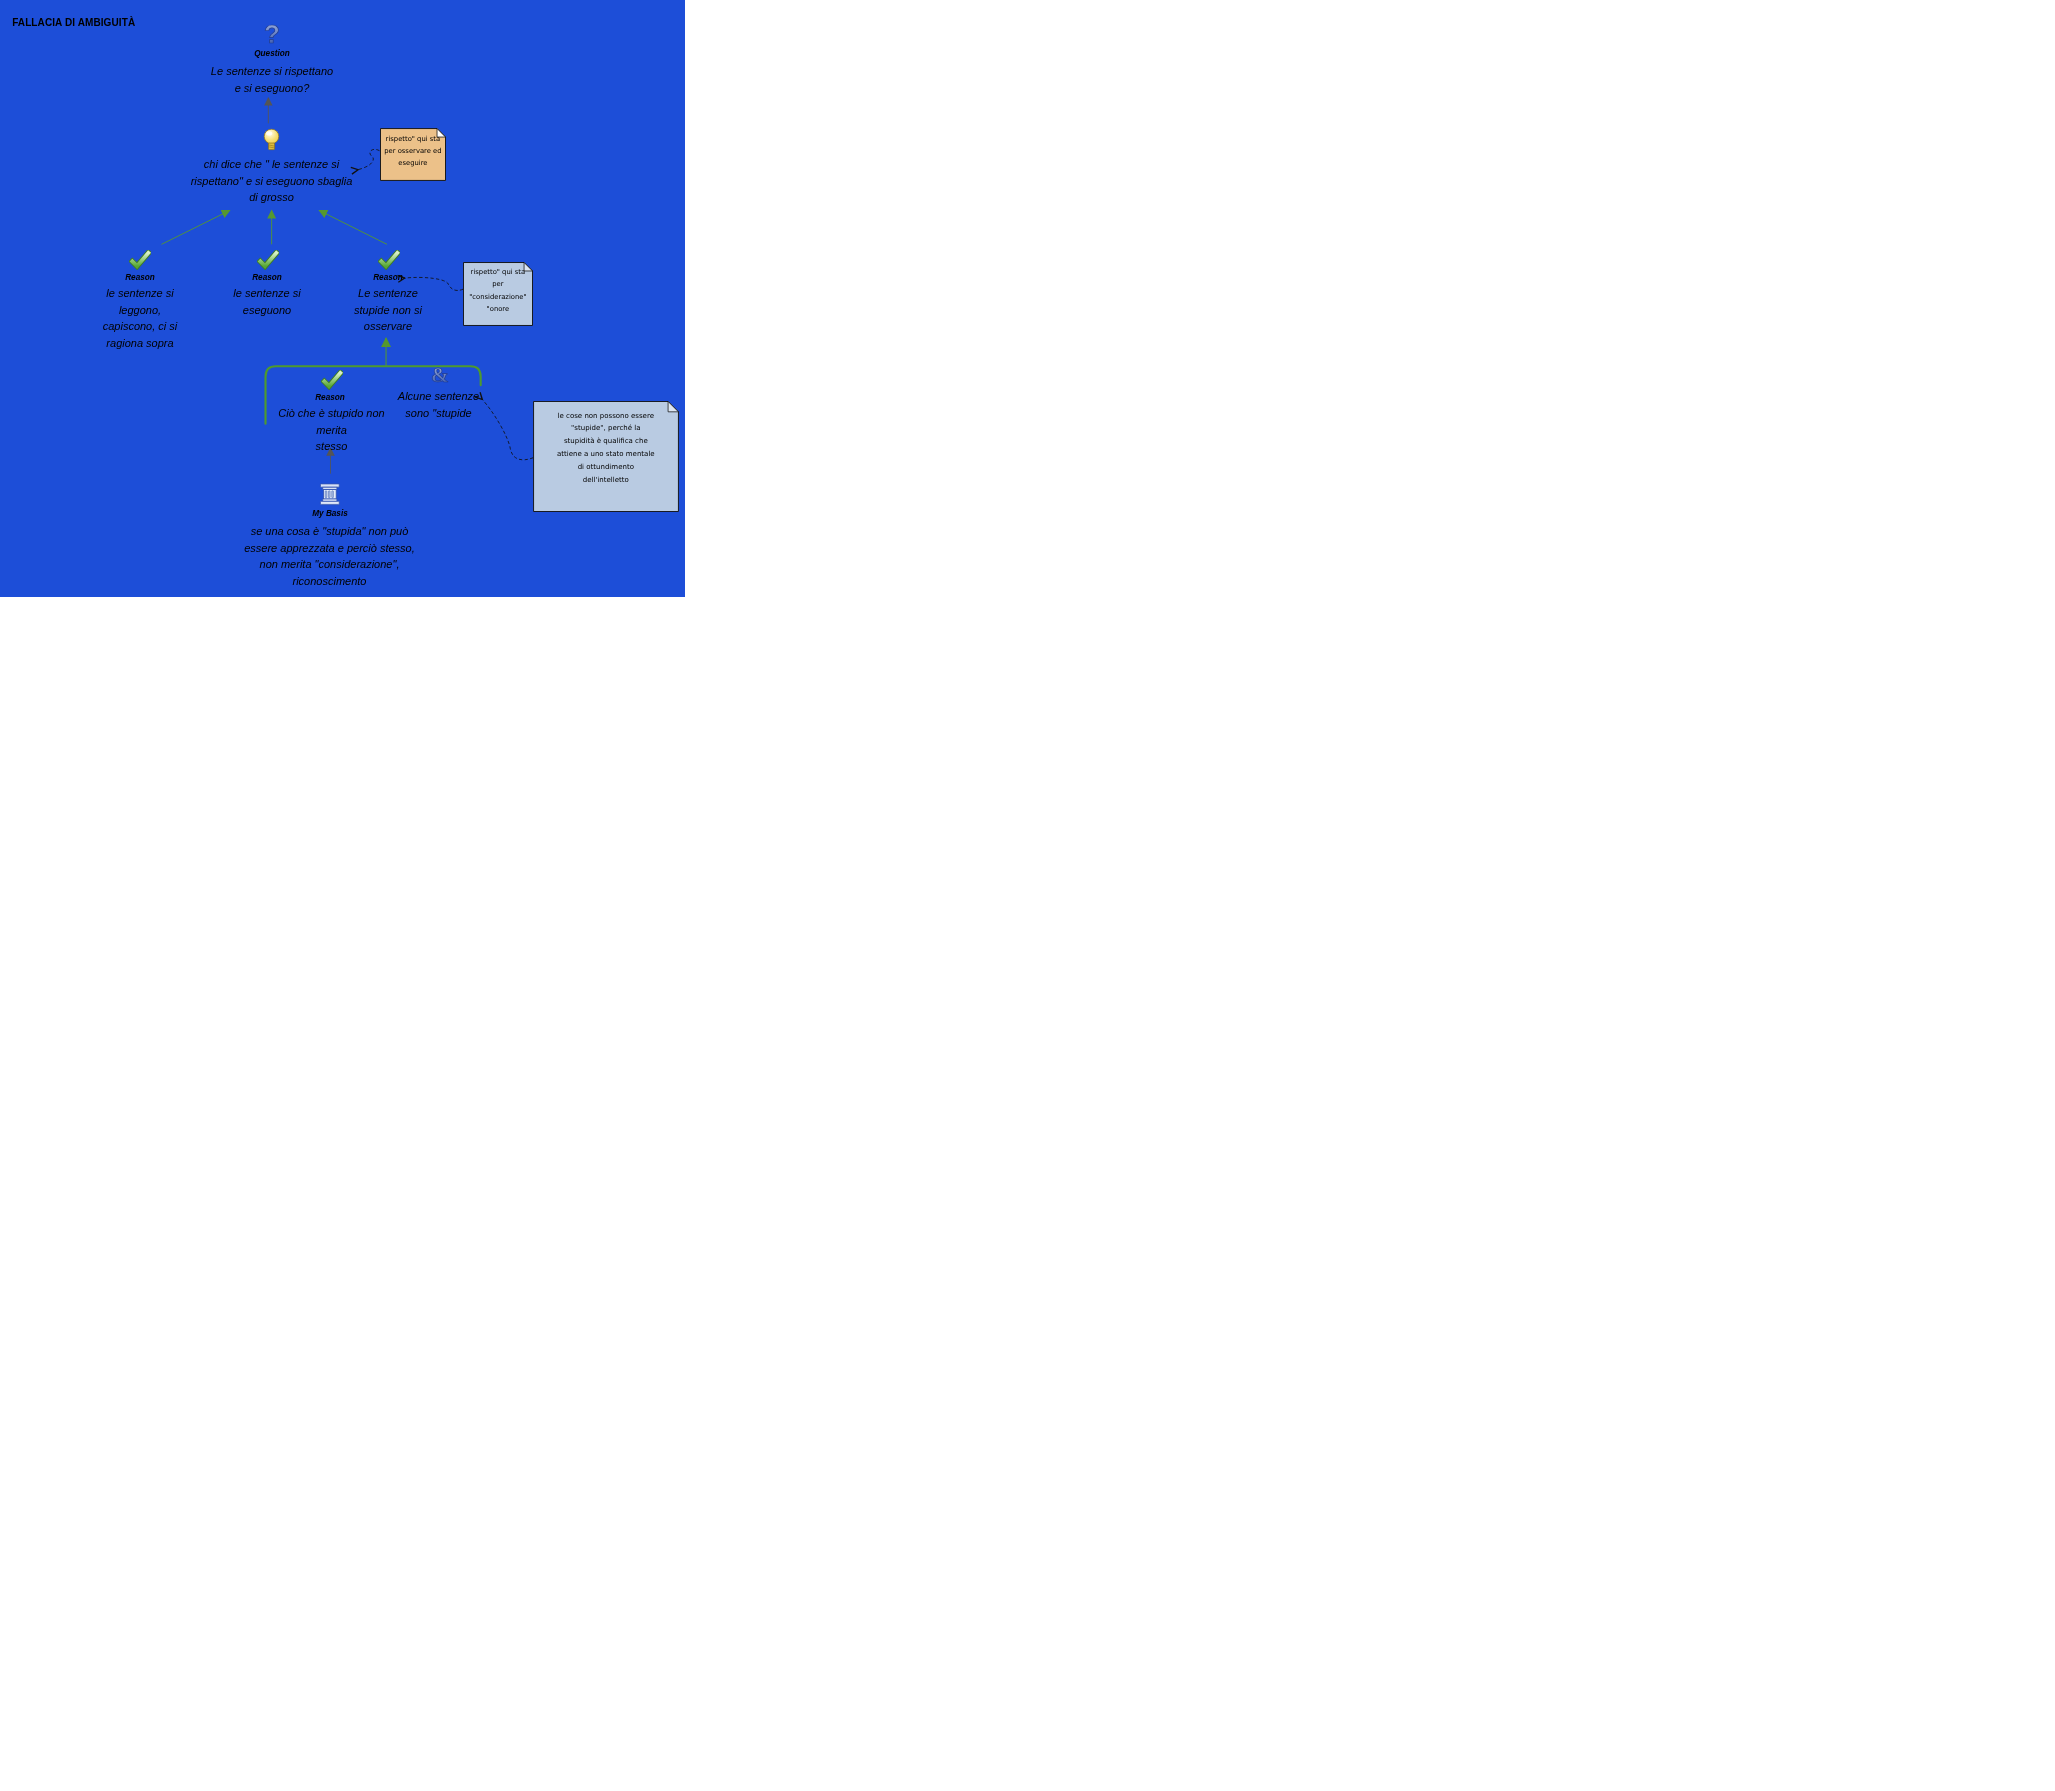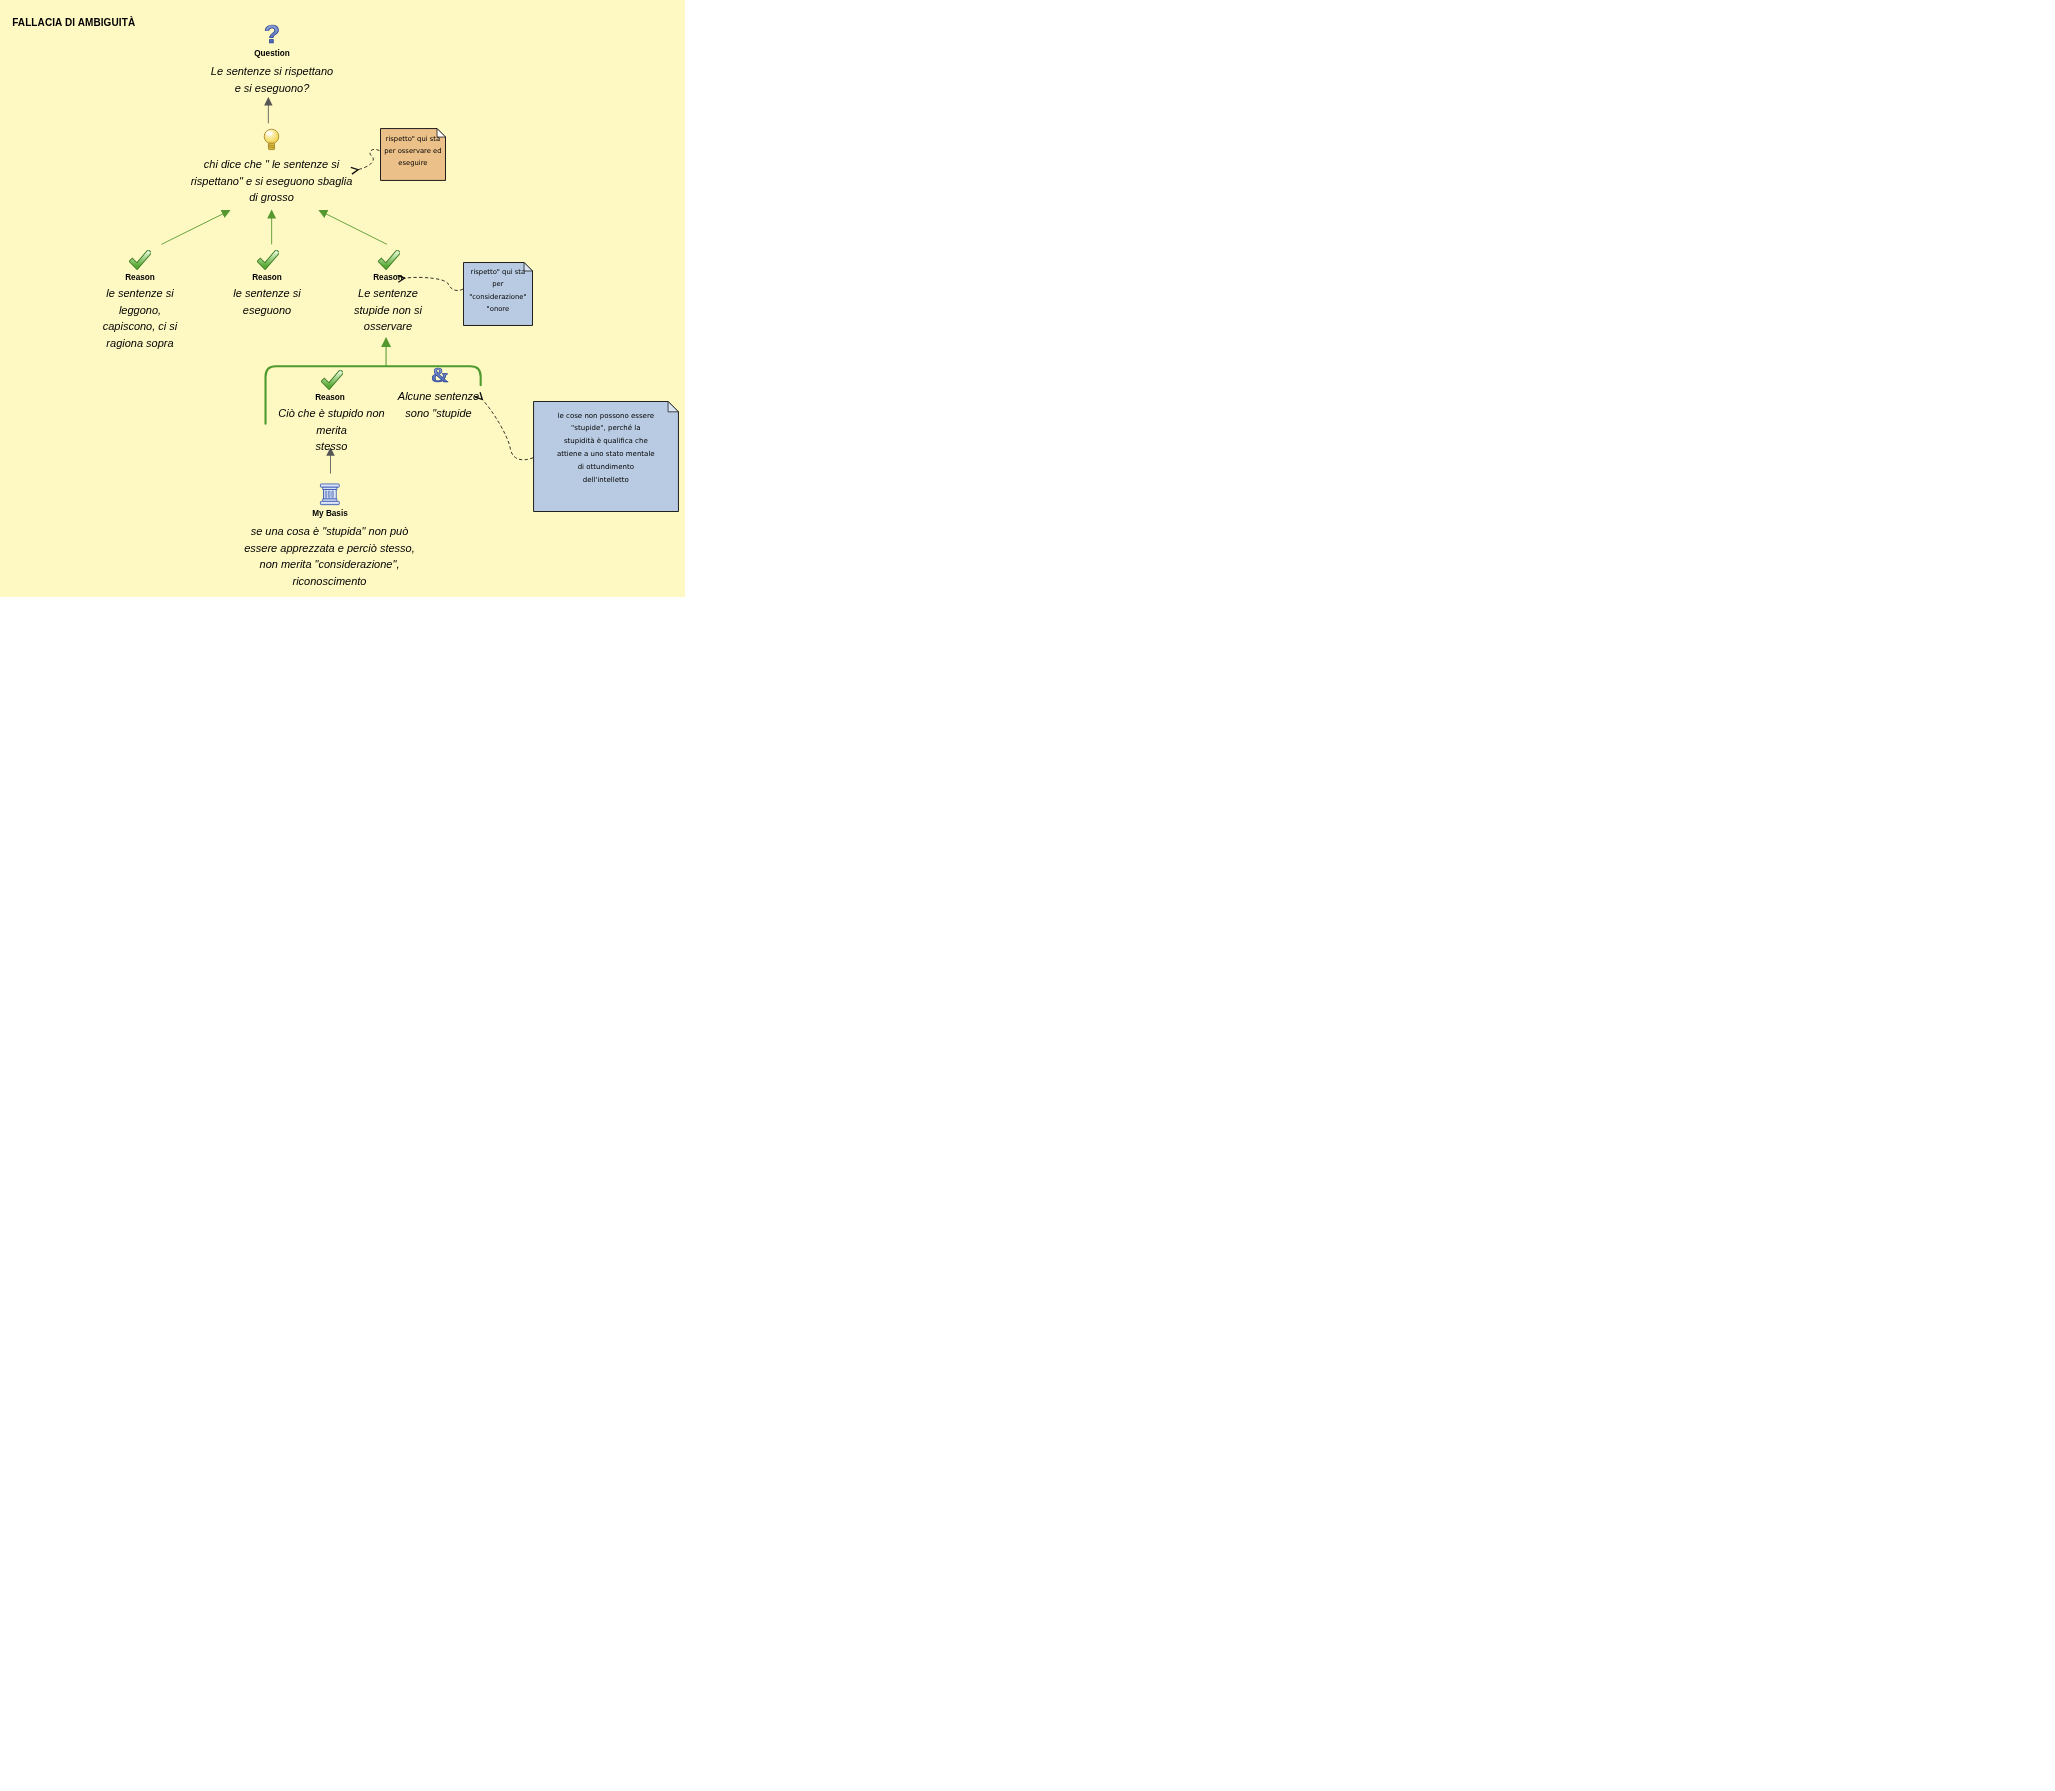--- a/index.html
+++ b/index.html
@@ -1,21 +1,21 @@
 <!DOCTYPE html>
 <html style="font-size:7.5px"><head>
 <meta charset="utf-8">
 <style>
   html,body{margin:0;padding:0;background:#ffffff;}
-  #page{position:relative;width:685px;height:597px;background:#fef9c3;
+  #page{position:relative;width:685px;height:597px;background:#1d4ed8;
         font-family:"Liberation Sans",sans-serif;color:#000;overflow:hidden;}
   .abs{position:absolute;}
   .ctr{text-align:center;}
   #title{left:12.2px;top:17px;font-size:10px;font-weight:bold;letter-spacing:0.1px;}
-  .node-label{font-size:8.2px;font-weight:bold;}
+  .node-label{font-size:8.2px;font-weight:bold;font-style:italic;}
   .node-text{font-size:11px;line-height:1.52;font-style:italic;}
   .note-text{font-family:"DejaVu Sans",sans-serif;font-size:6.8px;line-height:1.82;}
   svg{display:block;}
   #overlay{left:0;top:0;pointer-events:none;}
 </style>
 </head>
 <body>
 
 <div id="page">
 

